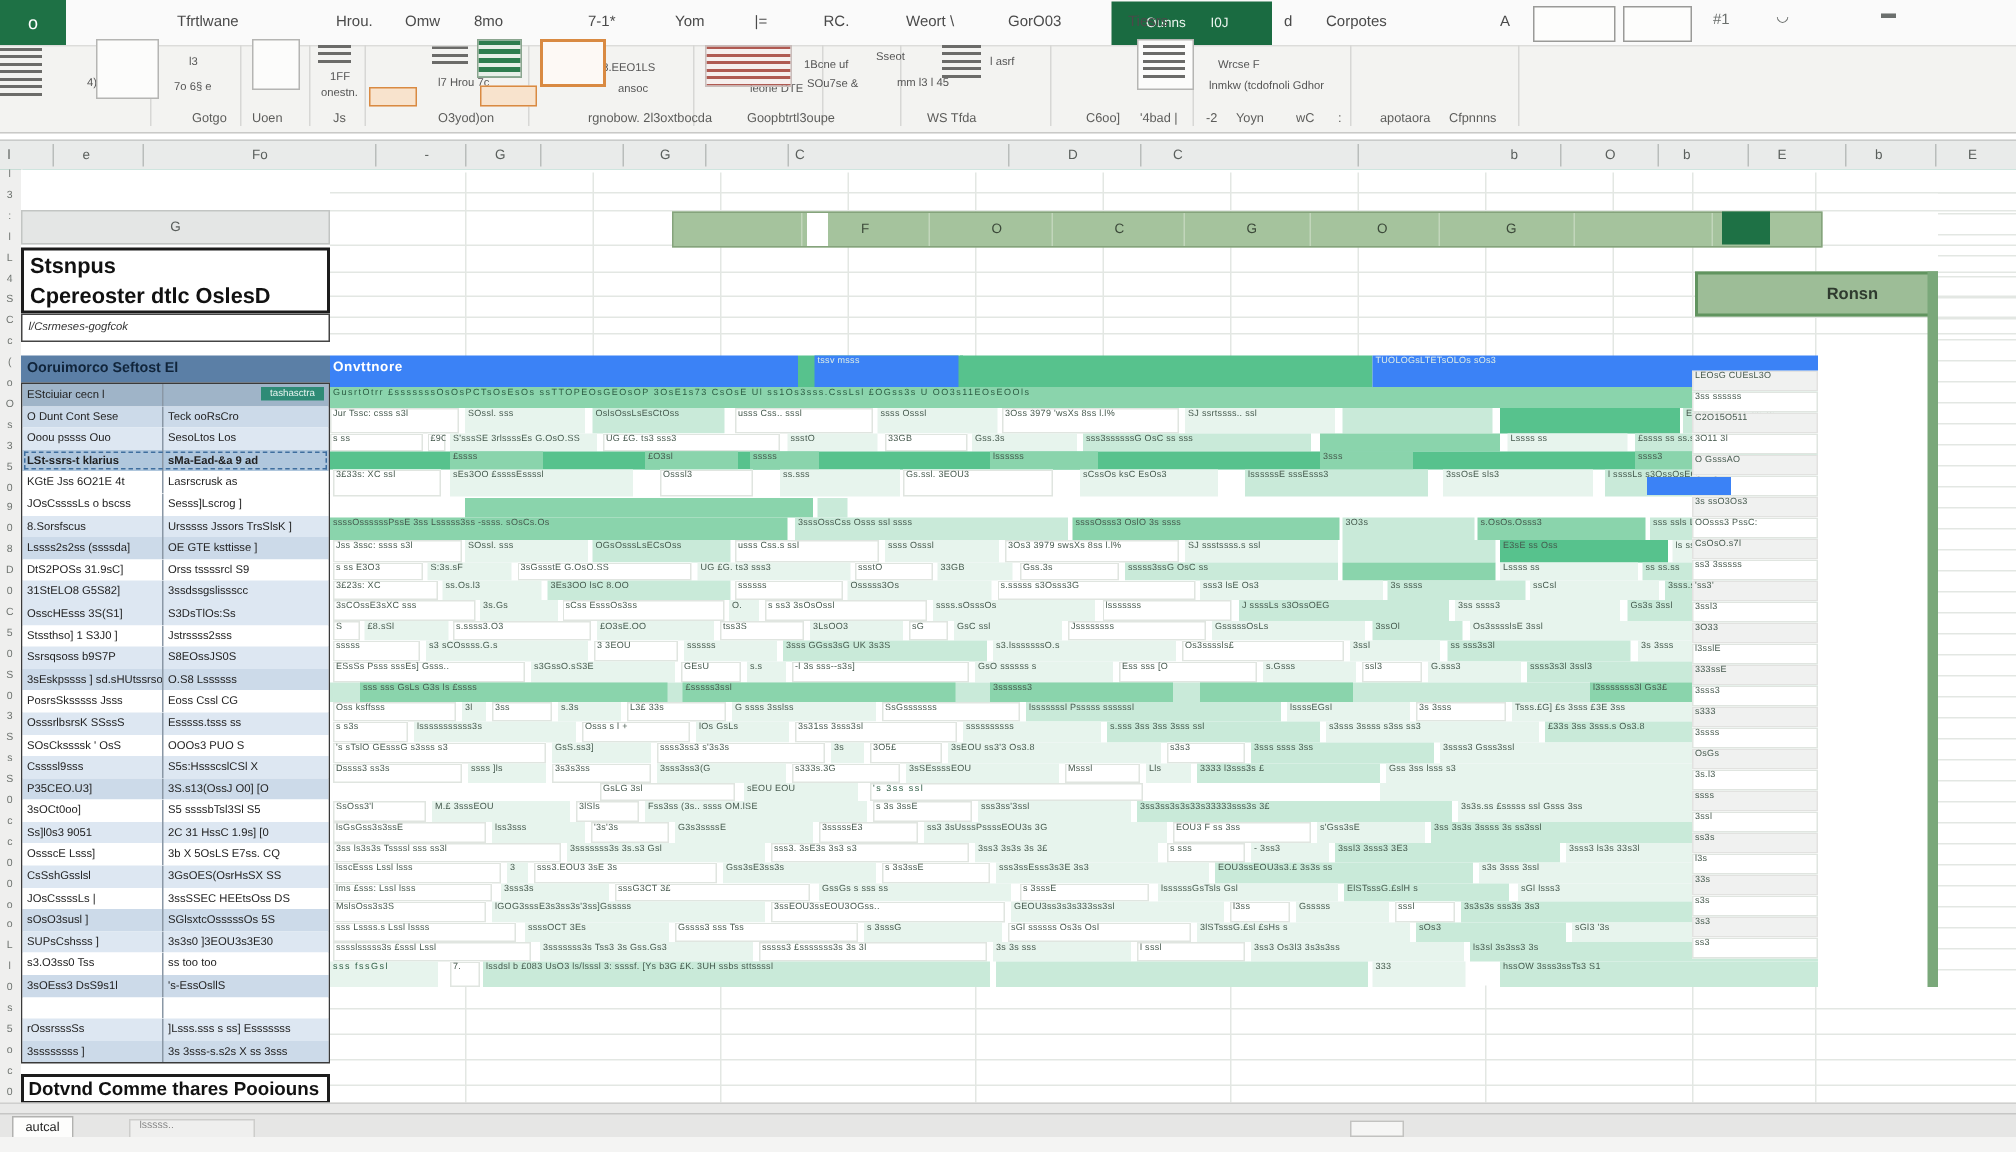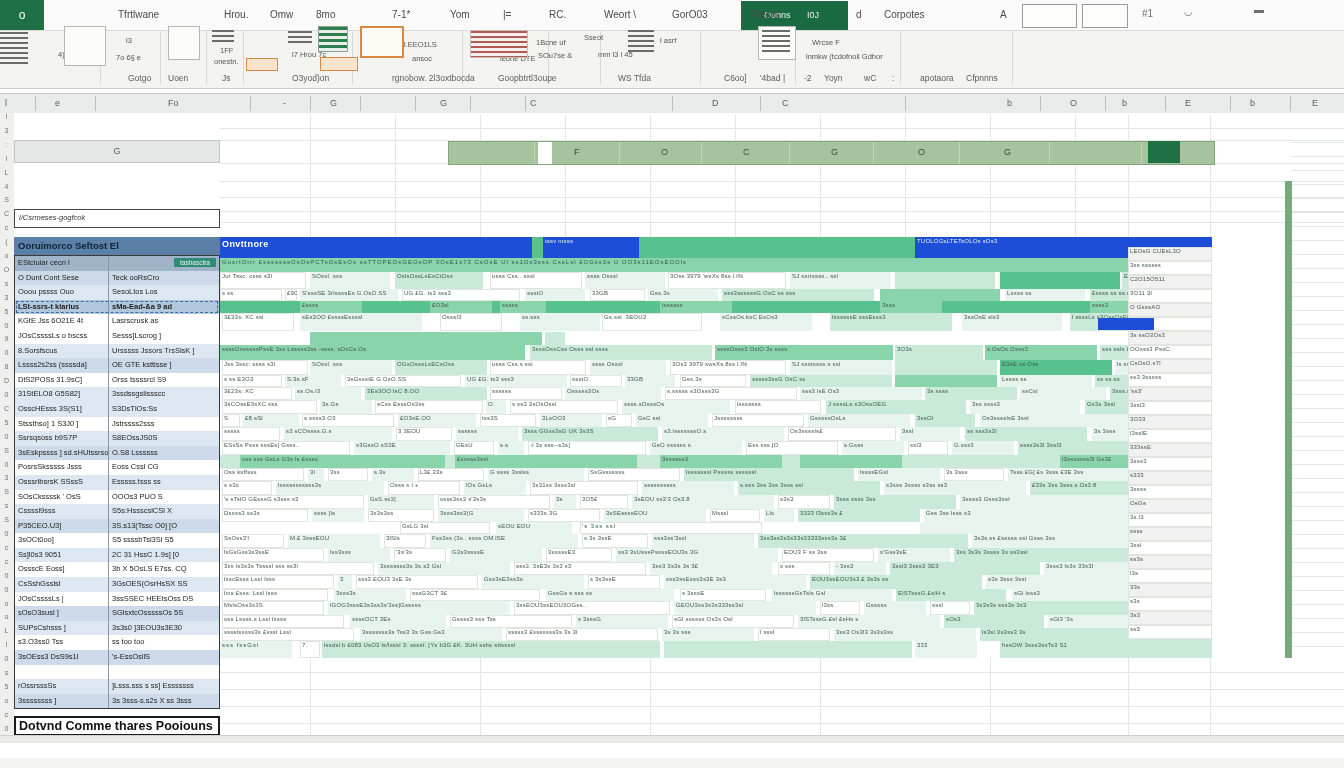--- a/index.html
+++ b/index.html
@@ -40,21 +40,21 @@
   
   #sageband{position:absolute;background:#a5c39d;border:1px solid #85a37c;}
   .sage-letter{position:absolute;top:5px;font-size:9px;color:#3c4a3a;}
   .sage-sep{position:absolute;top:0;width:1px;height:100%;background:#c2d6bb;}
   #sagedark{position:absolute;background:#1e7145;}
   #ronsn{position:absolute;background:#9dbd97;border:2px solid #61945f;color:#2f3b2f;
          font-size:11px;font-weight:bold;display:flex;align-items:center;justify-content:flex-end;padding-right:38px;box-sizing:border-box;}
   #vgreen{position:absolute;background:#7aa87a;}
   
   .gcell{position:absolute;overflow:hidden;white-space:nowrap;font-size:6px;line-height:1.6;color:#44584c;letter-spacing:.2px;}
-  .c-dg{background:#1d4ed8;} .c-g1{background:#57c28d;}
+  .c-dg{background:#3b82f6;} .c-g1{background:#57c28d;}
   .c-g2{background:#8ad4ac;} .c-g3{background:#c9ead9;} .c-g4{background:#e7f4ed;} .c-w{background:#fff;box-shadow:inset 0 0 0 1px #e0e5e0;}
   .c-gy{background:#f0f1f0;box-shadow:inset 0 0 0 1px #e2e2e0;}
   .wt{color:#fff;font-size:9px;font-weight:bold;letter-spacing:.4px;}
   .wt6{color:#e2f0e7;font-size:6px;}
   .t6s{letter-spacing:1px;color:#2c5c42;}
   
   #lp-title{position:absolute;left:14px;top:165px;width:206px;height:44px;background:#fff;border:2px solid #1c1c1c;
             box-sizing:border-box;padding:2px 4px;font-weight:bold;font-size:14.5px;color:#111;line-height:1.35;}
   #lp-sub{position:absolute;left:14px;top:209px;width:206px;height:19px;background:#fff;border:1px solid #444;
           box-sizing:border-box;font-style:italic;font-size:7.5px;color:#333;padding:3px 4px;}
@@ -345,23 +345,28 @@
       <div class="sage-sep" style="left:692px"></div>
       <div class="sage-letter" style="left:125px">F</div>
       <div class="sage-letter" style="left:212px">O</div>
       <div class="sage-letter" style="left:294px">C</div>
       <div class="sage-letter" style="left:382px">G</div>
       <div class="sage-letter" style="left:469px">O</div>
       <div class="sage-letter" style="left:555px">G</div>
       <div class="abs" style="left:89px;top:0;width:14px;height:22px;background:#fff"></div>
     </div>
   <div id="sagedark" class="abs" style="left:1148px;top:141px;width:32px;height:22px"></div>
+  <div id="ronsn" class="abs" style="left:1130px;top:181px;width:162px;height:30px">Ronsn</div>
   <div id="vgreen" class="abs" style="left:1285px;top:181px;width:7px;height:477px"></div>
 
   <div id="lp-colhdr">G</div>
+  <div id="lp-title">
+    <div>Stsnpus</div>
+    <div>Cpereoster dtlc OslesD</div>
+  </div>
   <div id="lp-sub">l/Csrmeses-gogfcok</div>
   <div id="lp-hdr">Ooruimorco Seftost El</div>
   <div id="lp-rows">
       <div class="lp-row lp-hdr2" style="height:14.6px">
         <div class="l">EStciuiar cecn l</div>
         <div class="v"></div>
         <div class="lp-chip">tashasctra</div>
       </div>
       <div class="lp-row lp-lb" style="height:14.6px">
         <div class="l">O Dunt Cont Sese</div>
@@ -426,32 +431,32 @@
       <div class="lp-row lp-w" style="height:14.6px">
         <div class="l">SOsCkssssk ' OsS</div>
         <div class="v">OOOs3 PUO S</div>
       </div>
       <div class="lp-row lp-lb2" style="height:14.6px">
         <div class="l">Cssssl9sss</div>
         <div class="v">S5s:HssscslCSl X</div>
       </div>
       <div class="lp-row lp-lb" style="height:14.6px">
         <div class="l">P35CEO.U3]</div>
-        <div class="v">3S.s13(Tssc O0] [O</div>
+        <div class="v">3S.s13(OssJ O0] [O</div>
       </div>
       <div class="lp-row lp-w" style="height:14.6px">
         <div class="l">3sOCt0oo]</div>
         <div class="v">S5 ssssbTsl3Sl S5</div>
       </div>
       <div class="lp-row lp-lb2" style="height:14.6px">
         <div class="l">Ss]l0s3 9051</div>
         <div class="v">2C 31 HssC 1.9s] [0</div>
       </div>
       <div class="lp-row lp-w" style="height:14.6px">
-        <div class="l">OssscE Eoss]</div>
+        <div class="l">OssscE Lsss]</div>
         <div class="v">3b X 5OsLS E7ss. CQ</div>
       </div>
       <div class="lp-row lp-lb2" style="height:14.6px">
         <div class="l">CsSshGsslsl</div>
         <div class="v">3GsOES(OsrHsSX SS</div>
       </div>
       <div class="lp-row lp-w" style="height:14.6px">
         <div class="l">JOsCssssLs |</div>
         <div class="v">3ssSSEC HEEtsOss DS</div>
       </div>
@@ -756,14 +761,19 @@
       <div class="gcell c-gy" style="left:1128px;top:555px;width:84px;height:14px;padding-left:2px;box-sizing:border-box">ss3s</div>
       <div class="gcell c-w" style="left:1128px;top:569px;width:84px;height:14px;padding-left:2px;box-sizing:border-box">l3s</div>
       <div class="gcell c-gy" style="left:1128px;top:583px;width:84px;height:14px;padding-left:2px;box-sizing:border-box">33s</div>
       <div class="gcell c-w" style="left:1128px;top:597px;width:84px;height:14px;padding-left:2px;box-sizing:border-box">s3s</div>
       <div class="gcell c-gy" style="left:1128px;top:611px;width:84px;height:14px;padding-left:2px;box-sizing:border-box">3s3</div>
       <div class="gcell c-w" style="left:1128px;top:625px;width:84px;height:14px;padding-left:2px;box-sizing:border-box">ss3</div>
       <div class="gcell c-dg" style="left:1098px;top:318px;width:56px;height:12px"></div>
     </div>
 
   <div id="rowband"></div>
+  <div id="tabbar">
+    <div id="sheettab">autcal</div>
+    <div id="ghosttab">lsssss..</div>
+    <div id="scrollthumb"></div>
+  </div>
   <div id="statusbar"></div>
 </div>
 
 </body></html>

